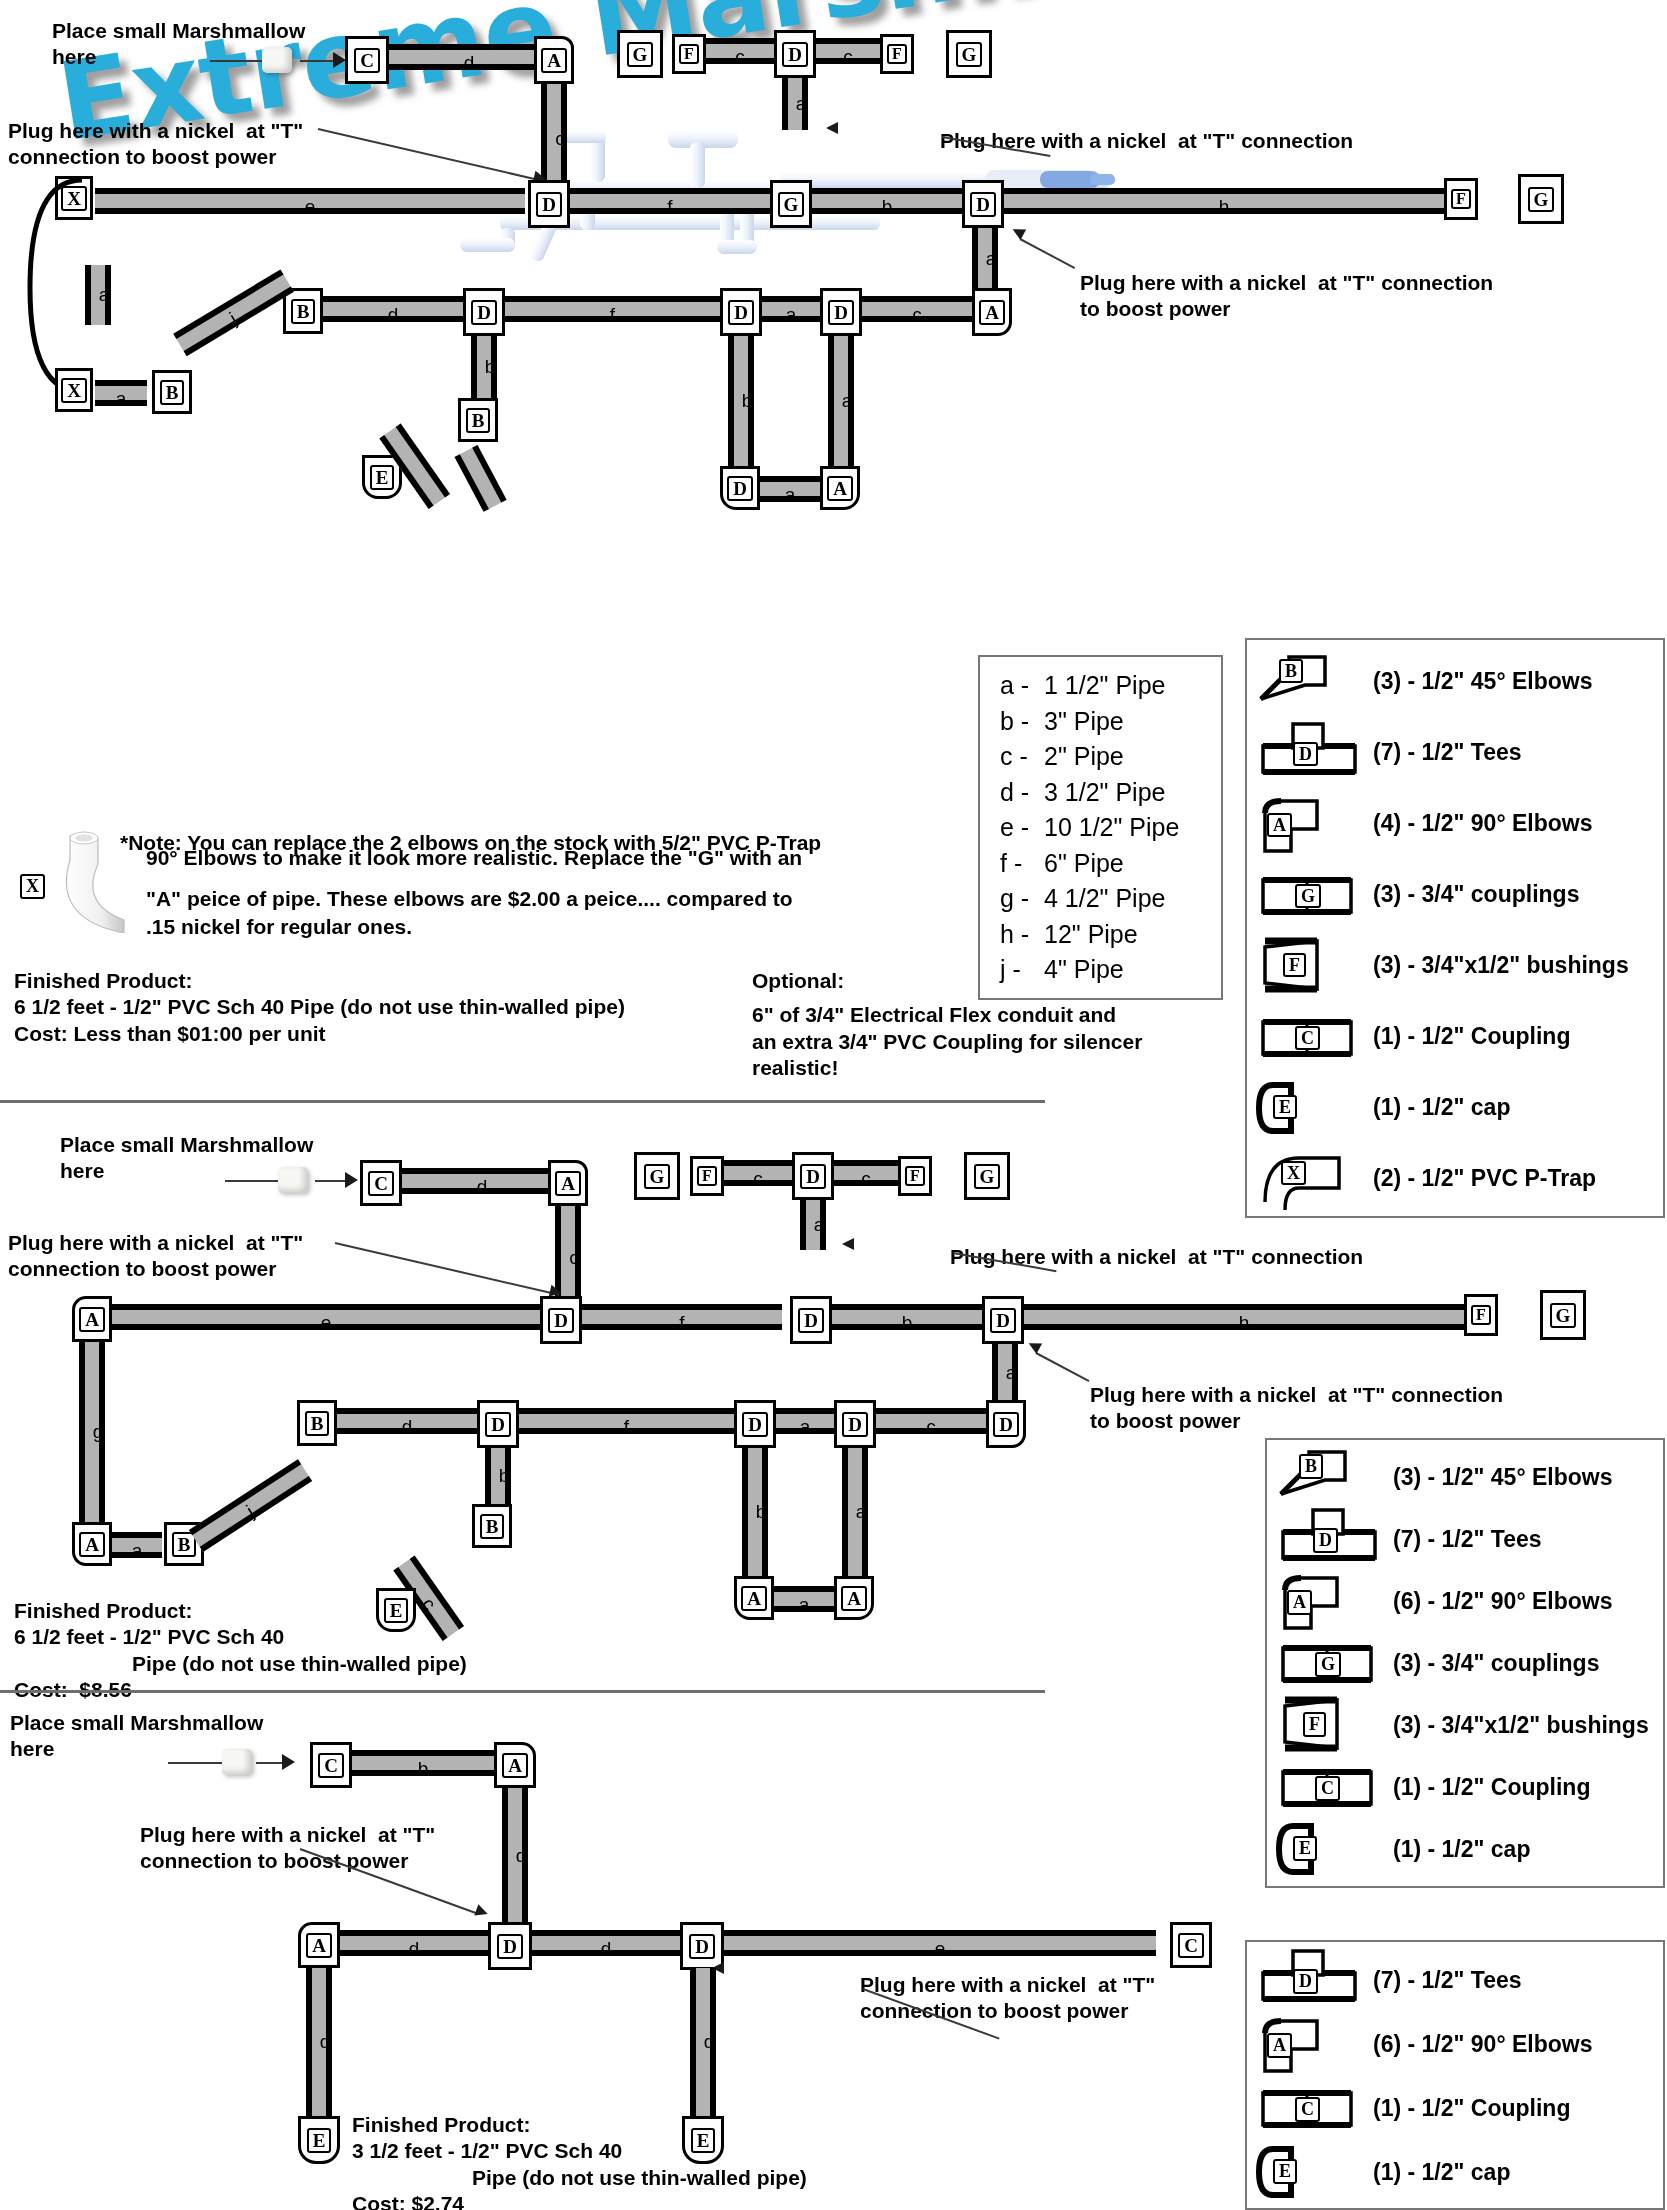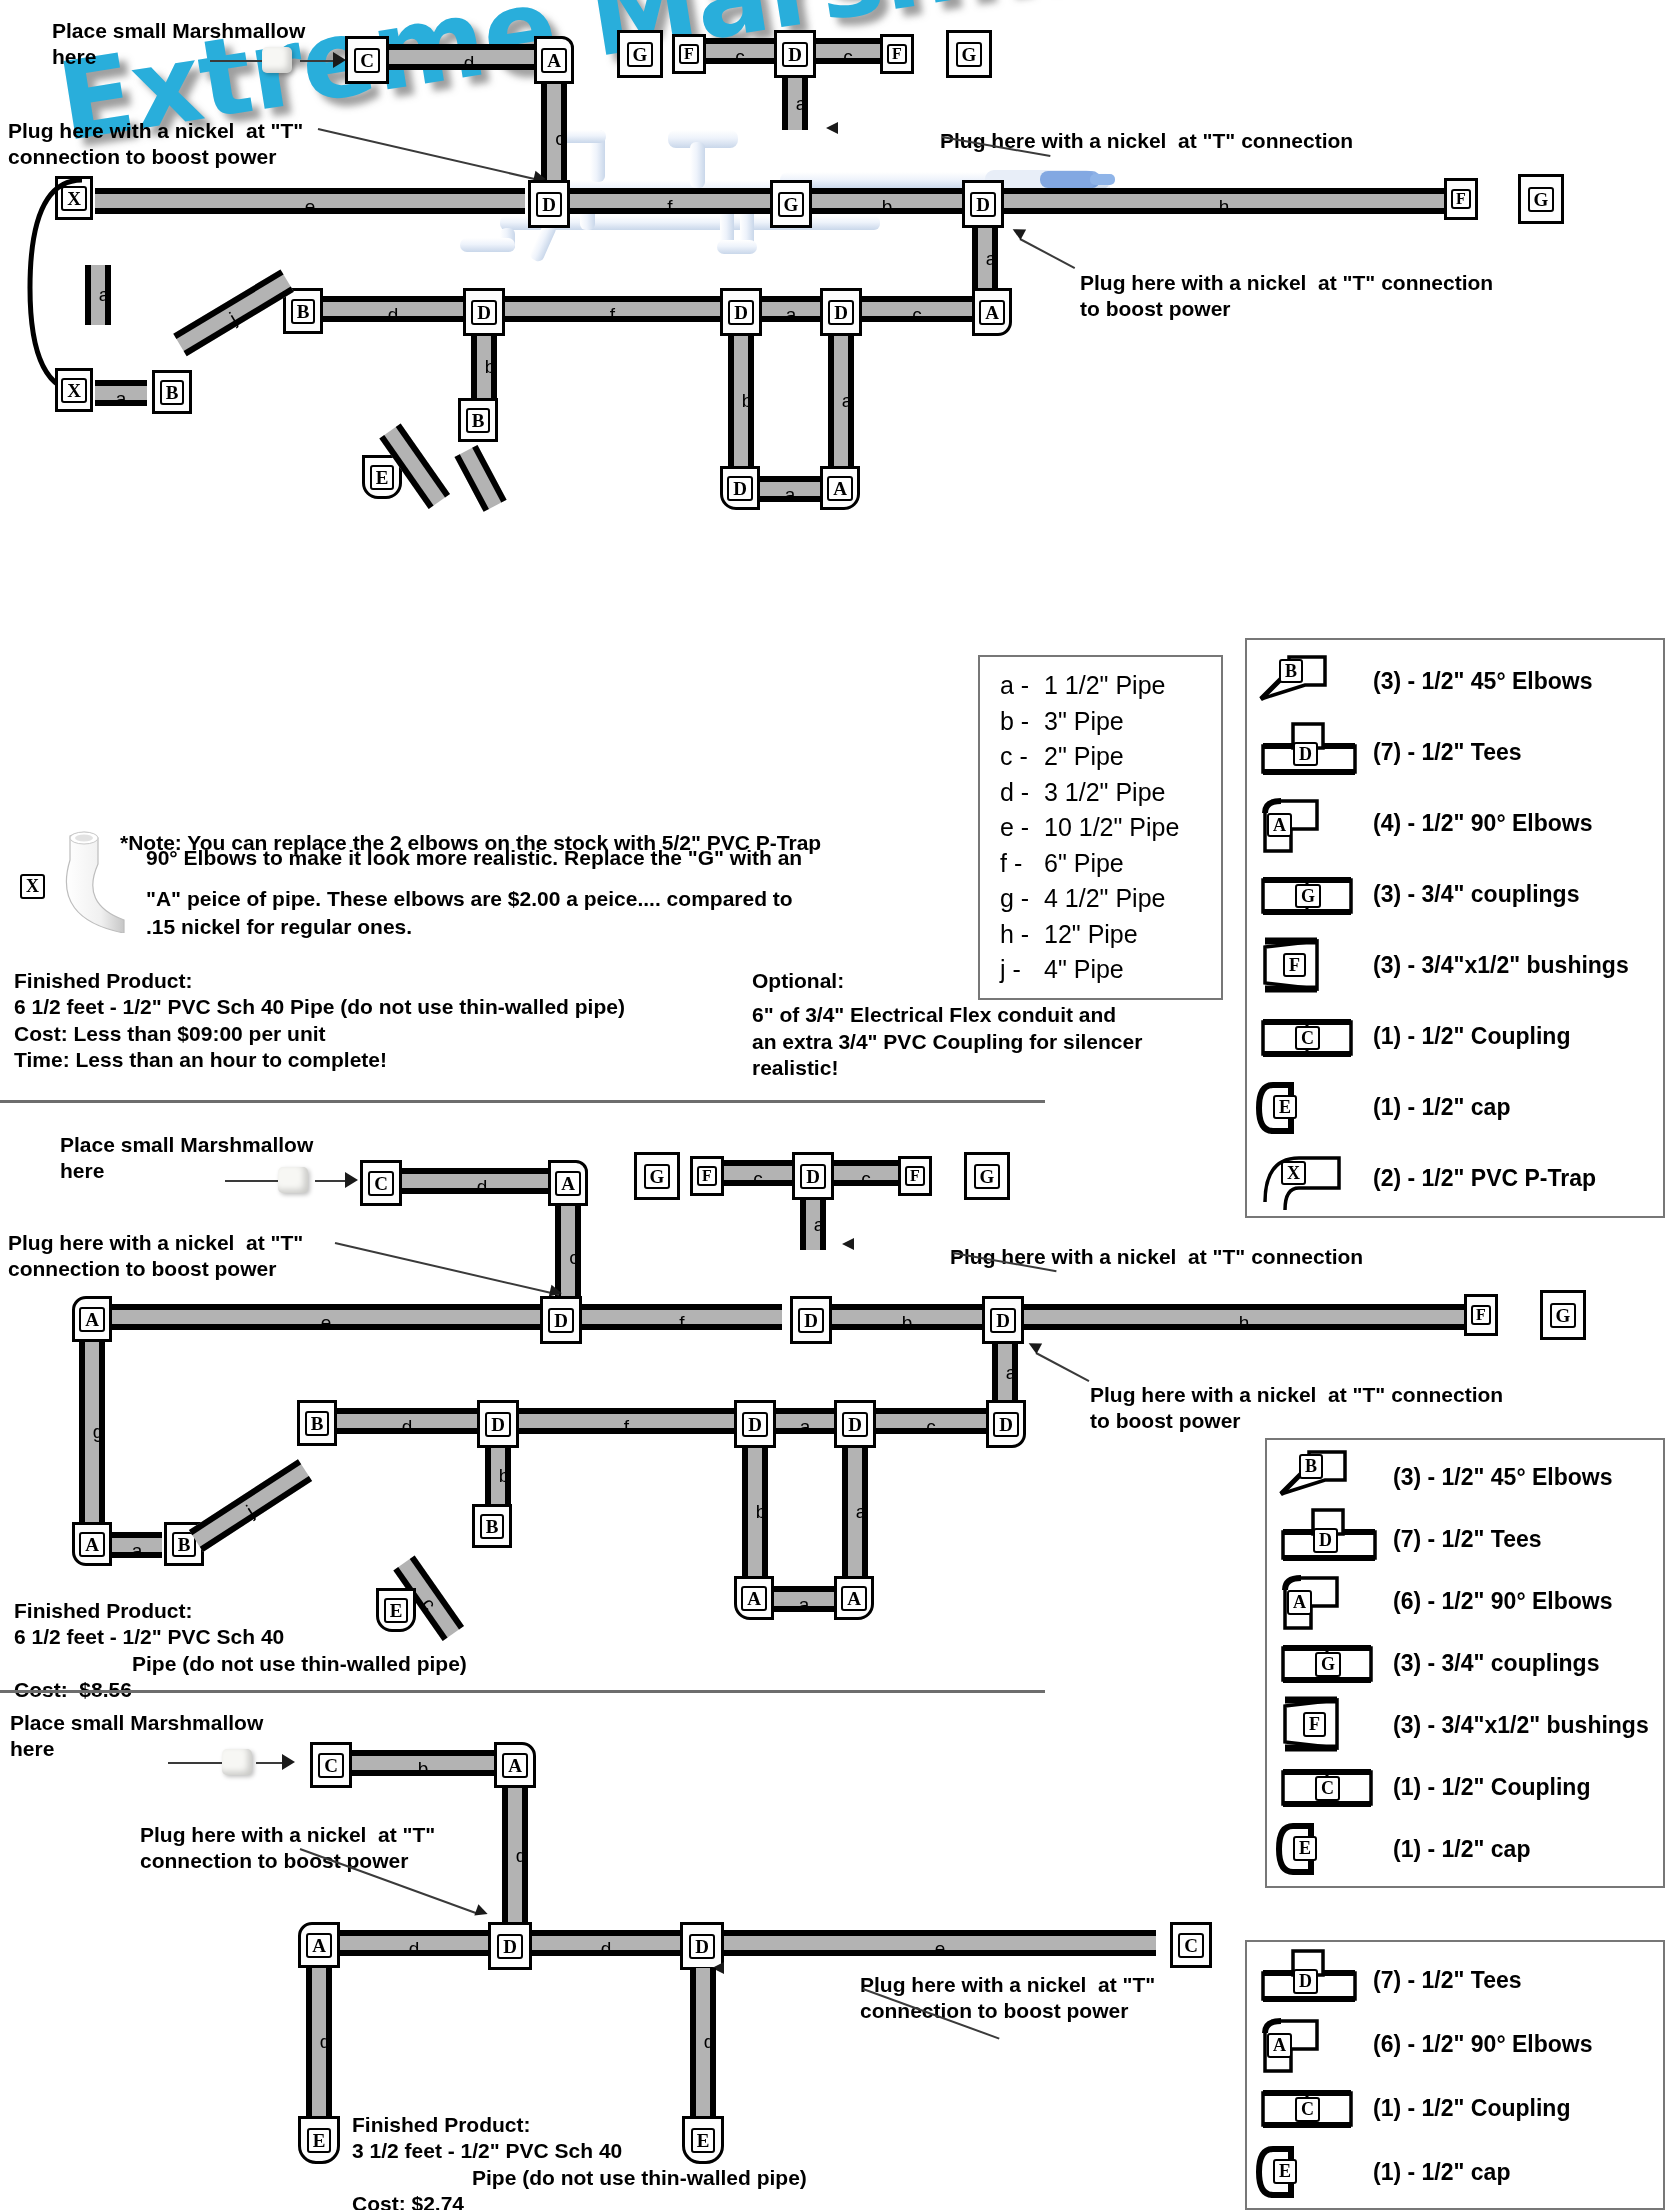--- a/index.html
+++ b/index.html
@@ -388,22 +388,21 @@
   </svg>
   <div class="txt-n abs" style="left:100px;top:2px;">*Note: You can replace the 2 elbows on the stock with 5/2" PVC P-Trap</div>
   <div class="txt-n abs" style="left:126px;top:17px;">90° Elbows to make it look more realistic. Replace the "G" with an</div>
   <div class="txt-n abs" style="left:126px;top:58px;">"A" peice of pipe. These elbows are $2.00 a peice.... compared to</div>
   <div class="txt-n abs" style="left:126px;top:86px;">.15 nickel for regular ones.</div>
 </div>
 
 <div class="abs" style="left:14px;top:968px;">
   <div class="txt-n">Finished Product:</div>
   <div class="txt-n">6 1/2 feet - 1/2" PVC Sch 40 Pipe (do not use thin-walled pipe)</div>
-  <div class="txt-n">Cost: Less than $09:00 per unit</div>
-  <div class="txt-n">Time: Less than an hour to complete!</div>
+  <div class="txt-n">Cost: Less than $01:00 per unit</div>
 </div>
 
 <div class="abs" style="left:752px;top:968px;">
   <div class="txt-n">Optional:</div>
   <div class="txt-n" style="margin-top:8px;">6" of 3/4" Electrical Flex conduit and</div>
   <div class="txt-n">an extra 3/4" PVC Coupling for silencer</div>
   <div class="txt-n">realistic!</div>
 </div>
 
 <div class="hr-sep" style="left:0;top:1100px;width:1045px;"></div>

